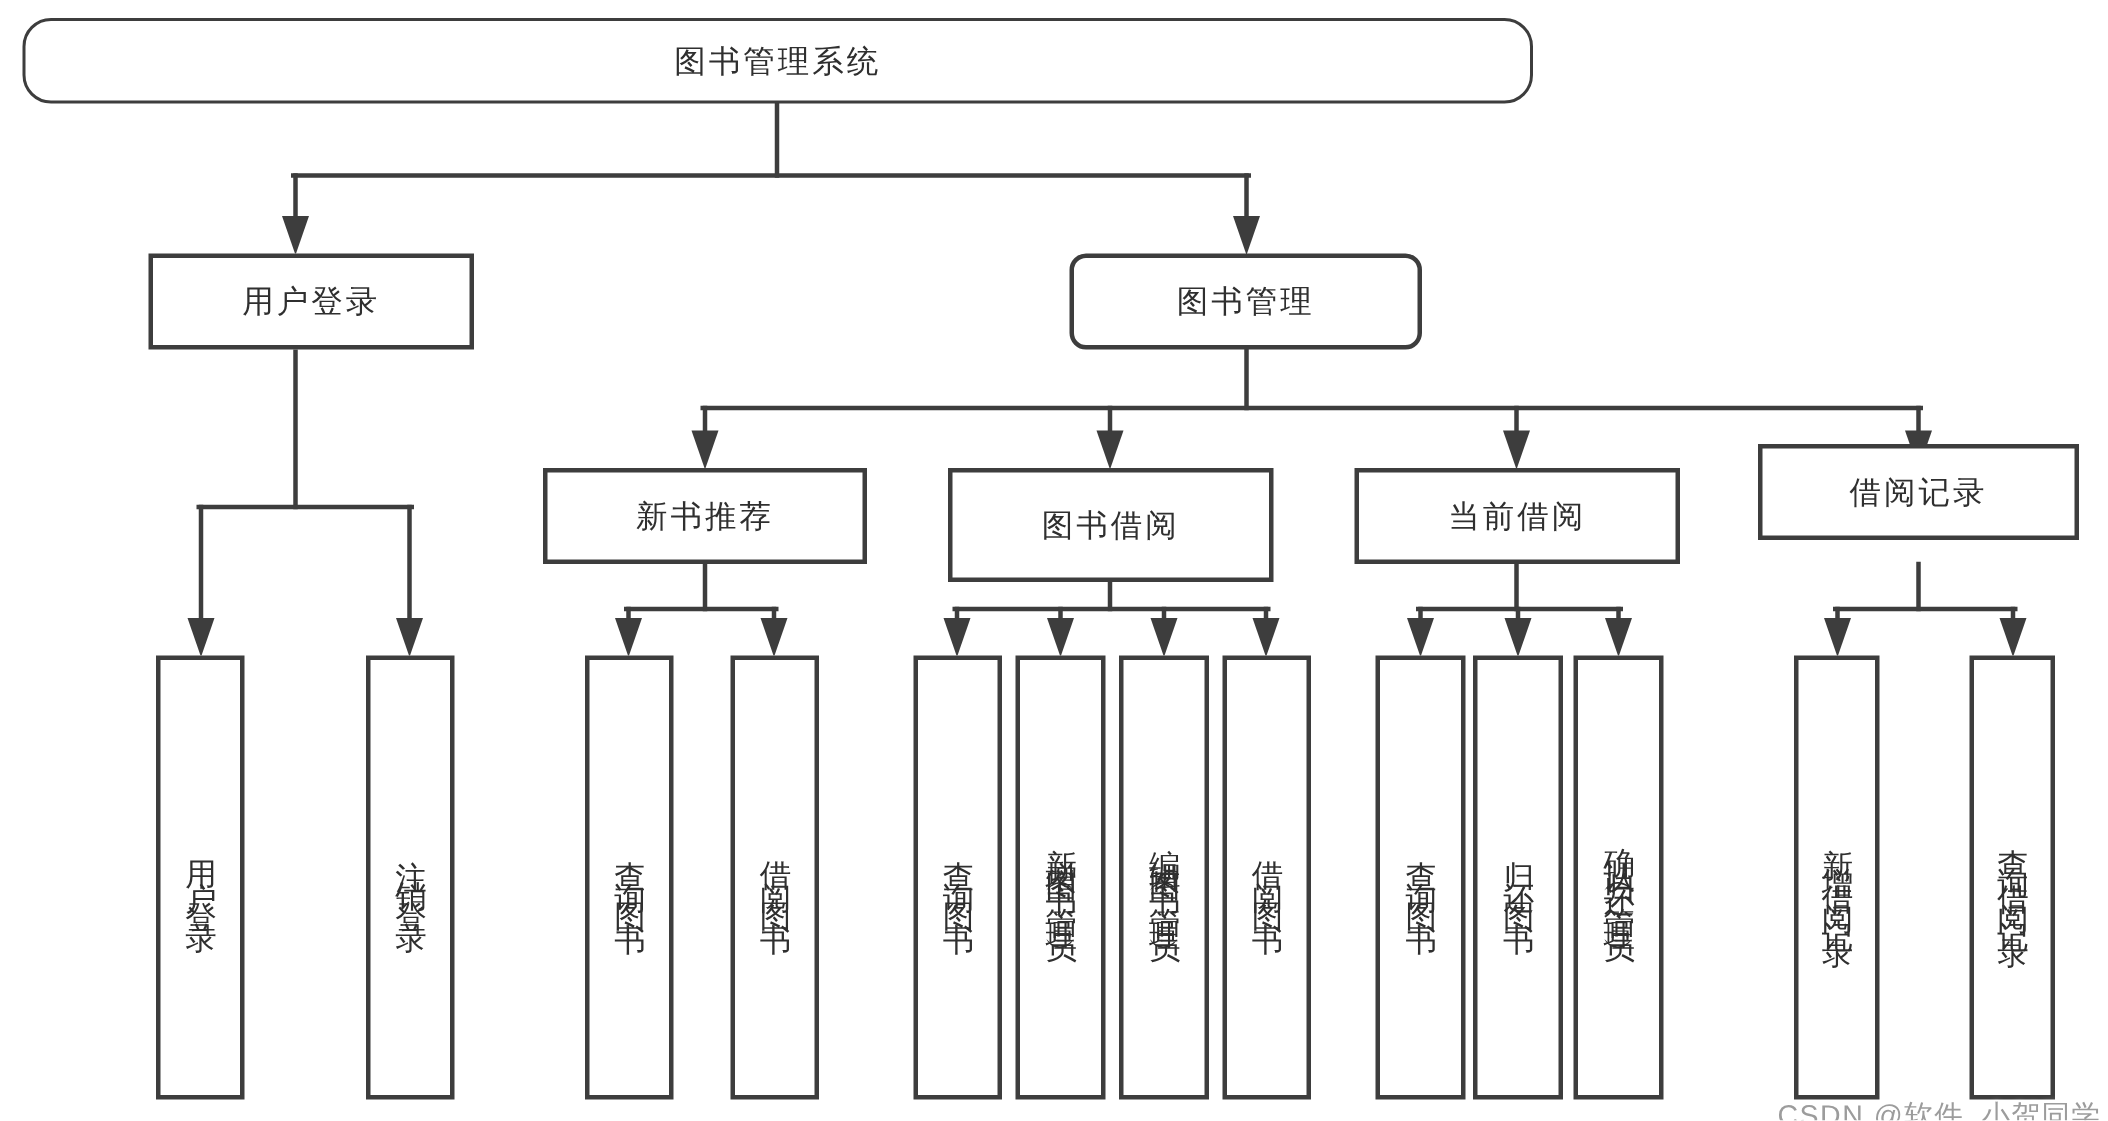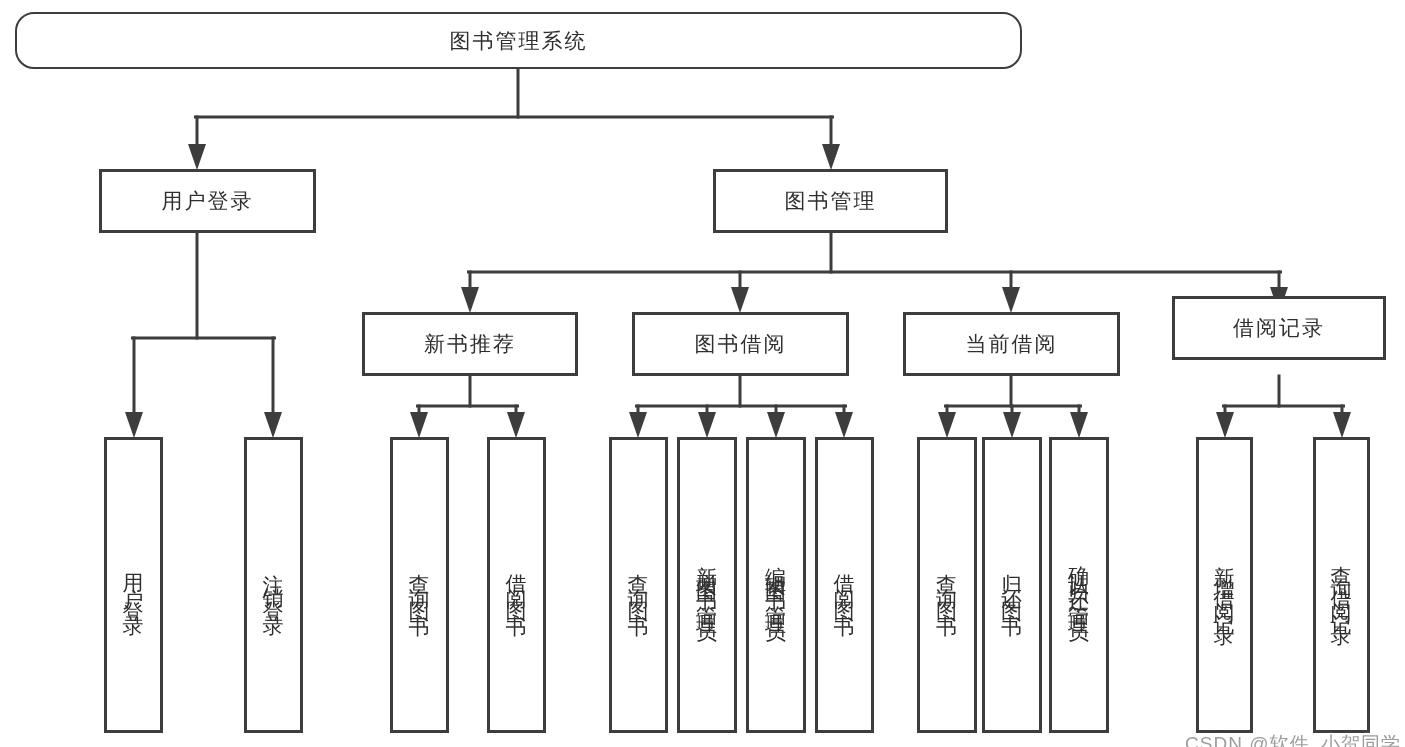--- a/index.html
+++ b/index.html
@@ -103,28 +103,28 @@
     </g>
   </svg>
 
   <div class="box root" style="left:15px; top:12px; width:1007px; height:57px;border-radius:19px;">
     <span class="hlabel">图书管理系统</span>
   </div>
 
   <div class="box" style="left:99px; top:169px; width:217px; height:64px;">
     <span class="hlabel">用户登录</span>
   </div>
-  <div class="box" style="left:713px; top:169px; width:235px; height:64px;">
+  <div class="box" style="left:713px; top:169px; width:235px; height:64px;border-radius:11px;">
     <span class="hlabel">图书管理</span>
   </div>
 
   <div class="box" style="left:362px; top:312px; width:216px; height:64px;text-align:right;">
     <span class="hlabel">新书推荐</span>
   </div>
-  <div class="box" style="left:632px; top:312px; width:217px; height:64px;">
+  <div class="box" style="left:632px; top:312px; width:217px; height:76px;">
     <span class="hlabel">图书借阅</span>
   </div>
   <div class="box" style="left:903px; top:312px; width:217px; height:64px;text-align:right;">
     <span class="hlabel">当前借阅</span>
   </div>
   <div class="box" style="left:1172px; top:296px; width:214px; height:64px;">
     <span class="hlabel">借阅记录</span>
   </div>
 
   <div class="box" style="left:104px; top:437px; width:59px; height:296px;">

